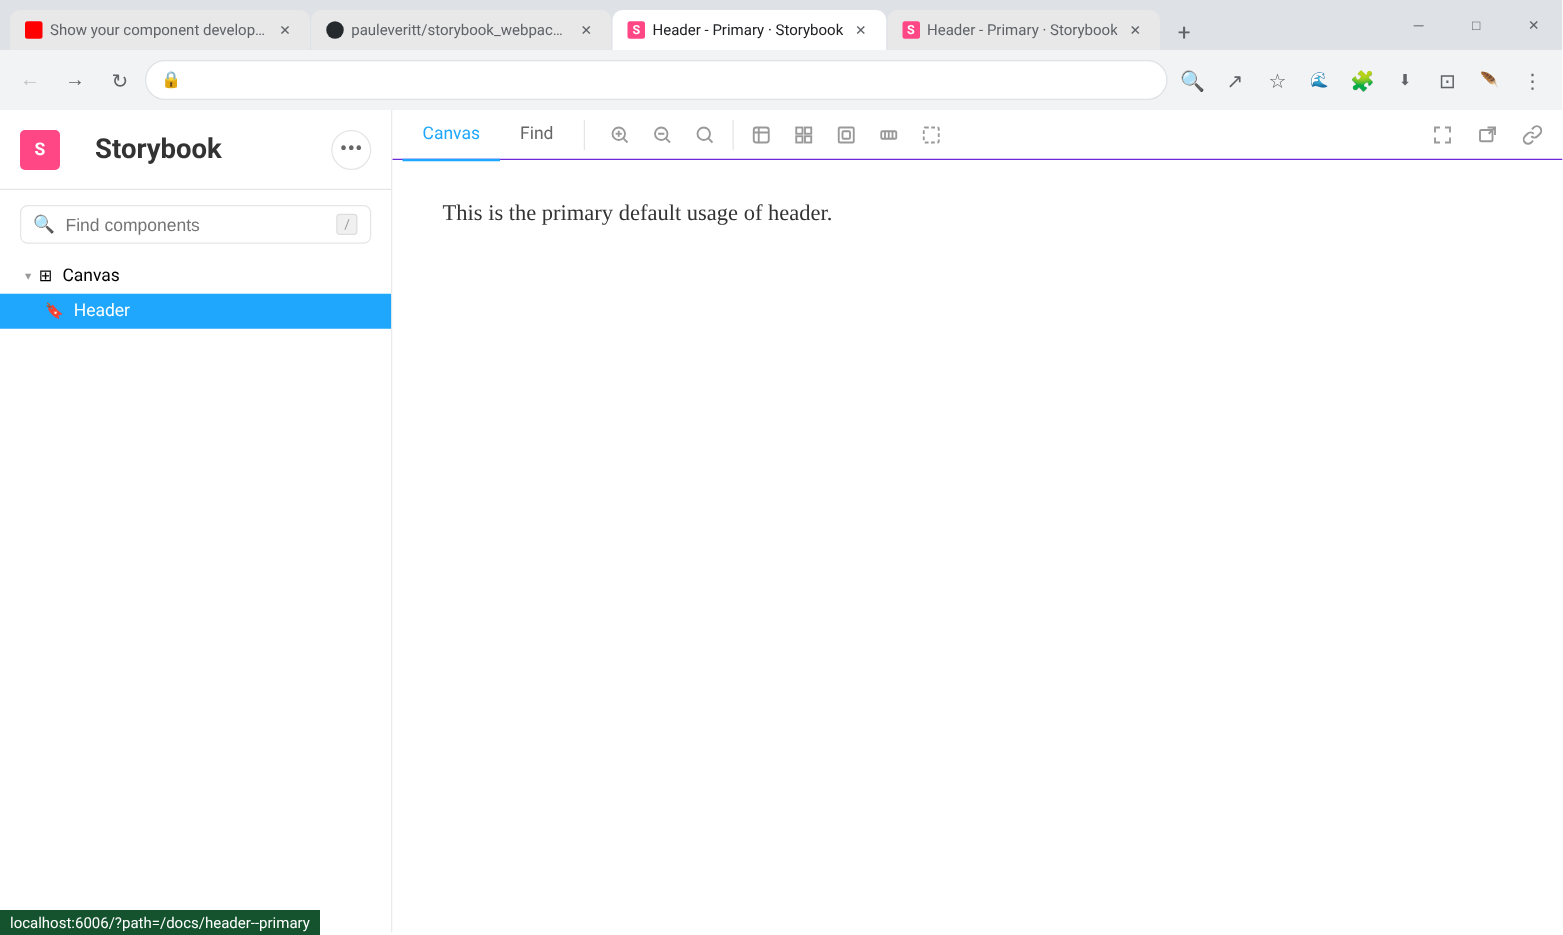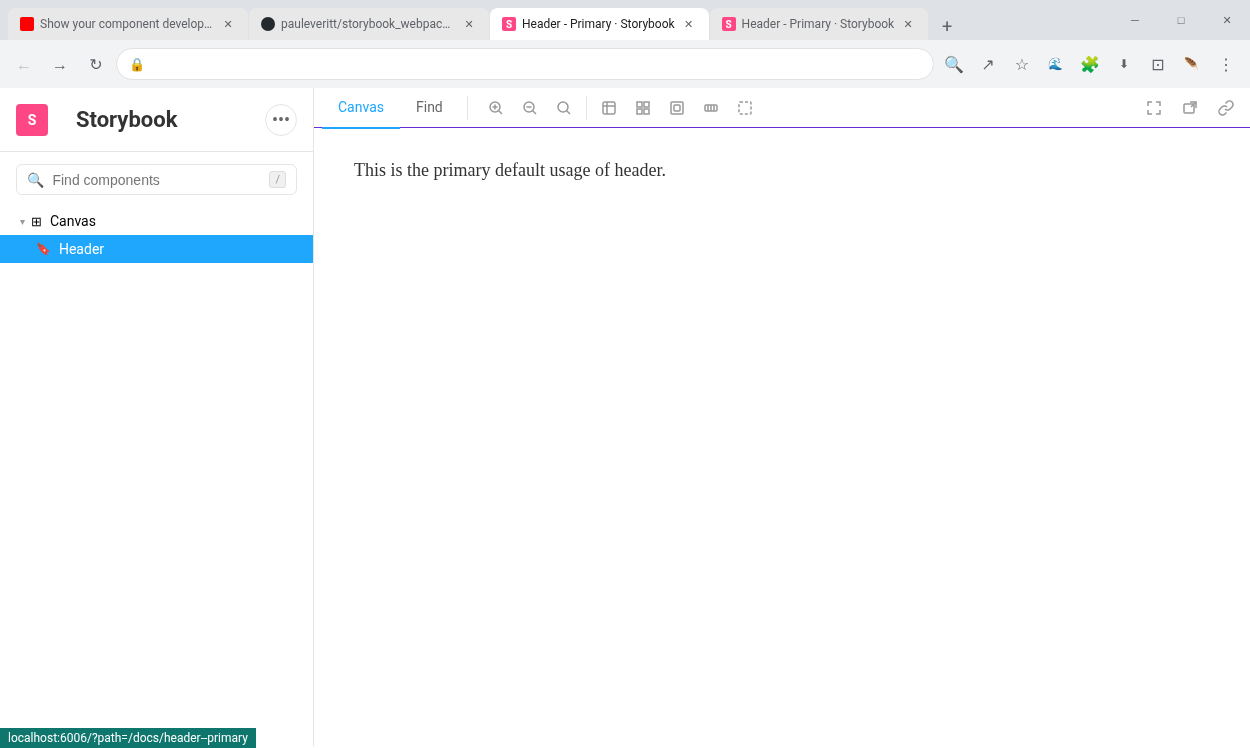--- a/index.html
+++ b/index.html
@@ -54,21 +54,21 @@
     .toolbar-divider { width: 1px; background: #e5e5e5; height: 24px; margin: 0 8px; }
     .toolbar-icons { display: flex; align-items: center; gap: 2px; margin-left: 4px; }
     .toolbar-icon { width: 32px; height: 32px; display: flex; align-items: center; justify-content: center; color: #999; font-size: 15px; cursor: pointer; border-radius: 4px; }
     .toolbar-right { margin-left: auto; display: flex; align-items: center; gap: 4px; }
 
     .canvas-content { flex: 1; padding: 32px 40px; overflow: auto; }
     .canvas-text-1 { font-size: 18px; font-family: Georgia, serif; color: #333; }
     .canvas-text-2 { font-size: 18px; font-family: Georgia, serif; color: #333; }
 
     
-    .status-bar { position: fixed; bottom: 0; left: 0; background: #0f766e; color: #fff; font-size: 12px; padding: 3px 8px; z-index: 100; }
+    .status-bar { position: fixed; bottom: 0; left: 0; background: #14532d; color: #fff; font-size: 12px; padding: 3px 8px; z-index: 100; }
     .win-btn { width: 46px; height: 28px; display: flex; align-items: center; justify-content: center; font-size: 11px; color: #5f6368; cursor: pointer; }
     .browser-top { position: relative; }
 
     
     .cursor-on { cursor: pointer; }
   </style>
 </head>
 <body>
 
 <div class="browser-top">

